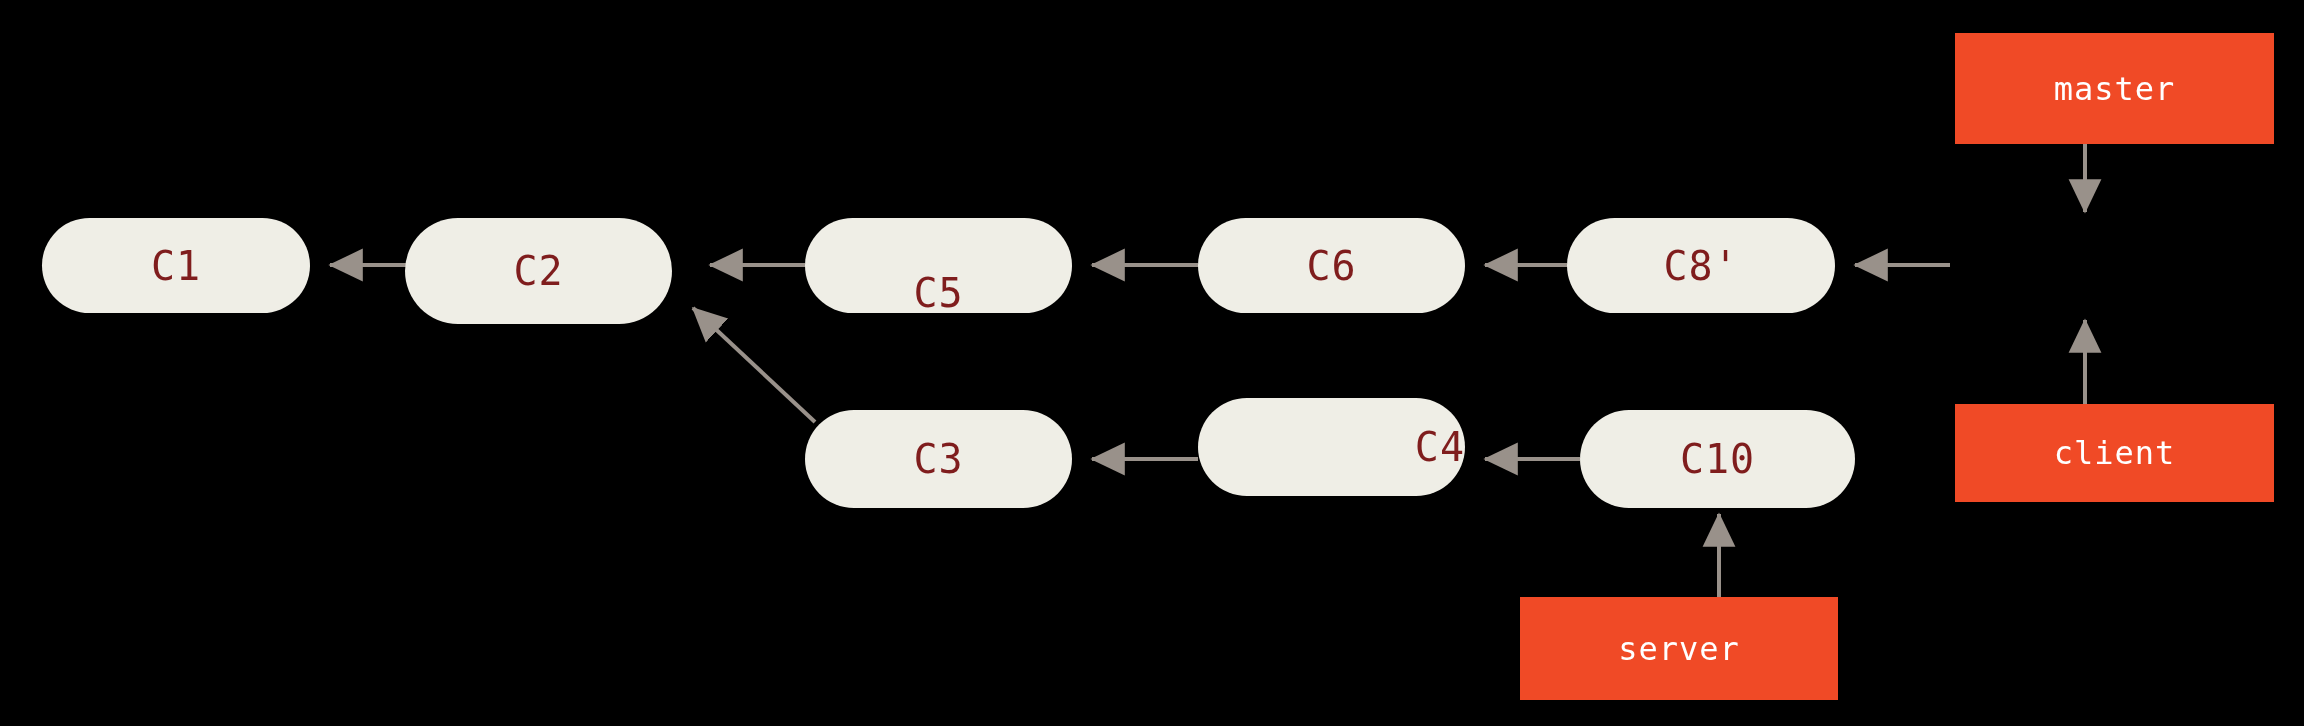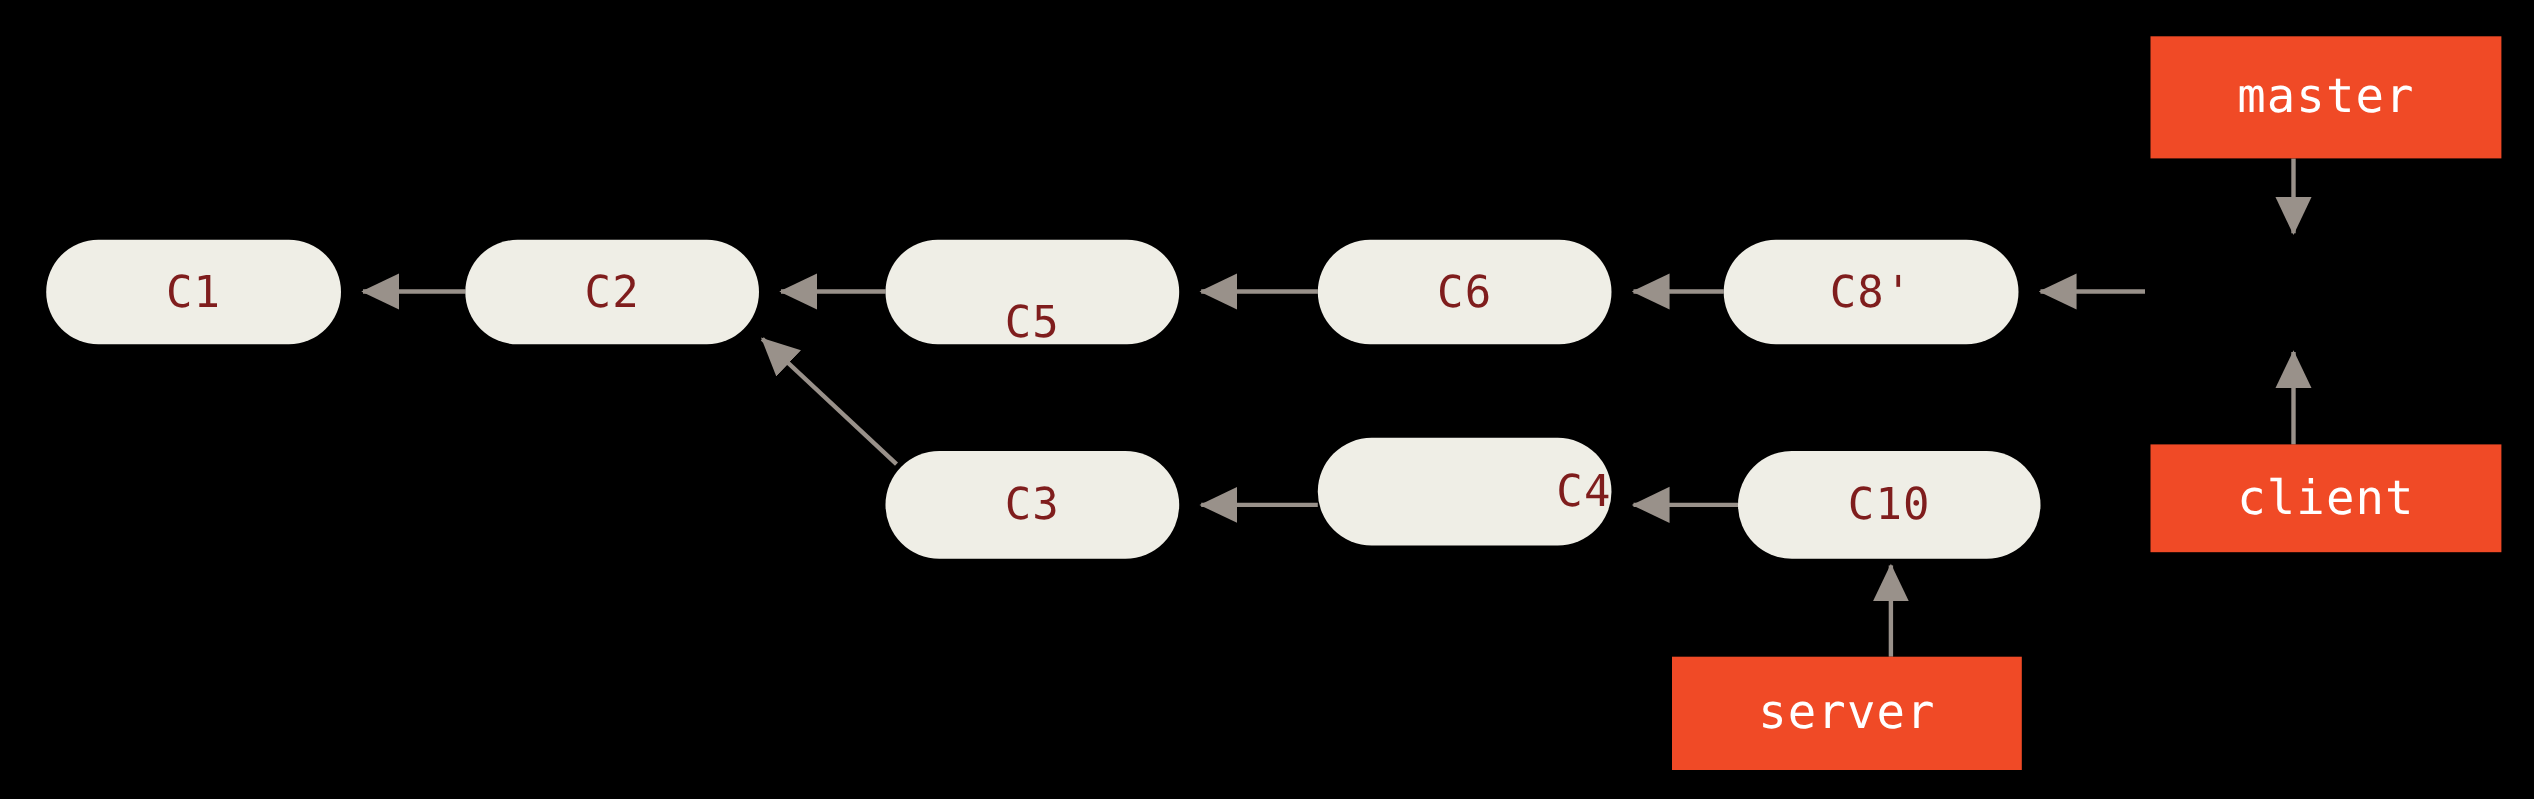--- a/index.html
+++ b/index.html
@@ -51,21 +51,21 @@
     display: flex;
     align-items: center;
     justify-content: center;
     box-sizing: border-box;
     border-radius: 0;
     z-index: 2;
   }
   .ref-label {
     color: #FFFFFF;
     font-family: "DejaVu Sans Mono", "Liberation Mono", monospace;
-    font-size: 43px;
+    font-size: 32px;
     line-height: 1;
     letter-spacing: 1px;
     white-space: pre;
     user-select: none;
   }
 </style>
 </head>
 <body>
 
 <div id="stage">
@@ -91,21 +91,21 @@
       <line x1="2085" y1="144" x2="2085" y2="212"></line>
       <line x1="2085" y1="404" x2="2085" y2="320"></line>
       <line x1="1719" y1="597" x2="1719" y2="514"></line>
     </g>
   </svg>
 
   <div class="commit-node" style="left:42px; top:218px; width:268px; height:95px;">
     <span class="commit-label">C1</span>
   </div>
 
-  <div class="commit-node" style="left:423px; top:218px; width:267px; height:95px;">
+  <div class="commit-node" style="left:405px; top:218px; width:267px; height:106px;">
     <span class="commit-label">C2</span>
   </div>
 
   <div class="commit-node" style="left:805px; top:218px; width:267px; height:95px;align-items:flex-end;">
     <span class="commit-label">C5</span>
   </div>
 
   <div class="commit-node" style="left:1198px; top:218px; width:267px; height:95px;">
     <span class="commit-label">C6</span>
   </div>

